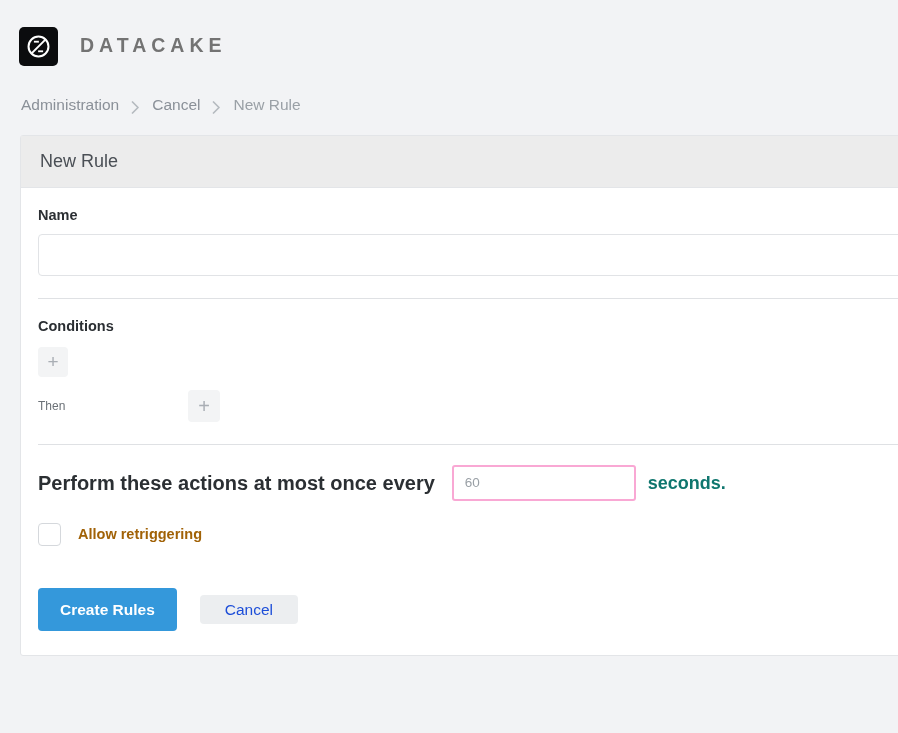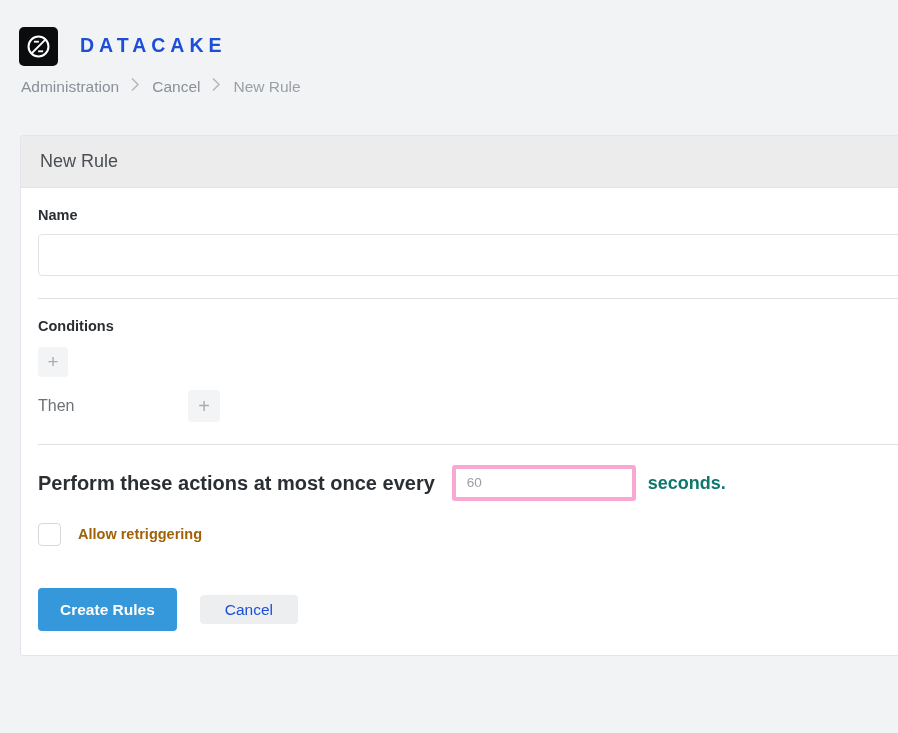--- a/index.html
+++ b/index.html
@@ -34,29 +34,29 @@
     align-items: center;
     justify-content: center;
     flex: 0 0 auto;
   }
   .brand-mark svg { display: block; }
   .brand-name {
     margin-left: 22px;
     font-size: 19.5px;
     font-weight: bold;
     letter-spacing: 5.0px;
-    color: #1d4ed8;
+    color: #737373;
     line-height: 1;
     white-space: nowrap;
   }
 
   
   .breadcrumb {
     display: flex;
-    align-items: flex-start;
+    align-items: flex-end;
     padding-left: 21px;
     height: 36px;
     margin-top: 6px;
     font-size: 15.5px;
     color: #8a9098;
   }
   .crumb {
     color: #8a9098;
     text-decoration: none;
     white-space: nowrap;
@@ -146,21 +146,21 @@
     justify-content: center;
     padding: 0;
     font-family: "Liberation Sans", sans-serif;
   }
   .then-row {
     display: flex;
     align-items: center;
     margin-top: 13px;
   }
   .then-text {
-    font-size: 16px;
+    font-size: 12px;
     color: #6b7177;
     width: 150px;
     flex: 0 0 auto;
     line-height: 1;
   }
   .then-row .plus-btn {
     width: 32px;
     height: 32px;
     font-size: 20px;
   }
@@ -179,21 +179,21 @@
   }
   .seconds-input {
     width: 184px;
     height: 36px;
     margin: 0 12px 0 17px;
     padding: 5px 11px;
     font-family: "Liberation Sans", sans-serif;
     font-size: 13.5px;
     color: #43484d;
     background: #fff;
-    border: 4px solid #f9a8d4;
+    border: 2px solid #f9a8d4;
     border-radius: 3px;
     outline: none;
   }
   .seconds-input::placeholder { color: #9aa0a6; }
   .throttle-suffix {
     font-size: 18px;
     font-weight: bold;
     color: #0f766e;
     line-height: 1;
   }

